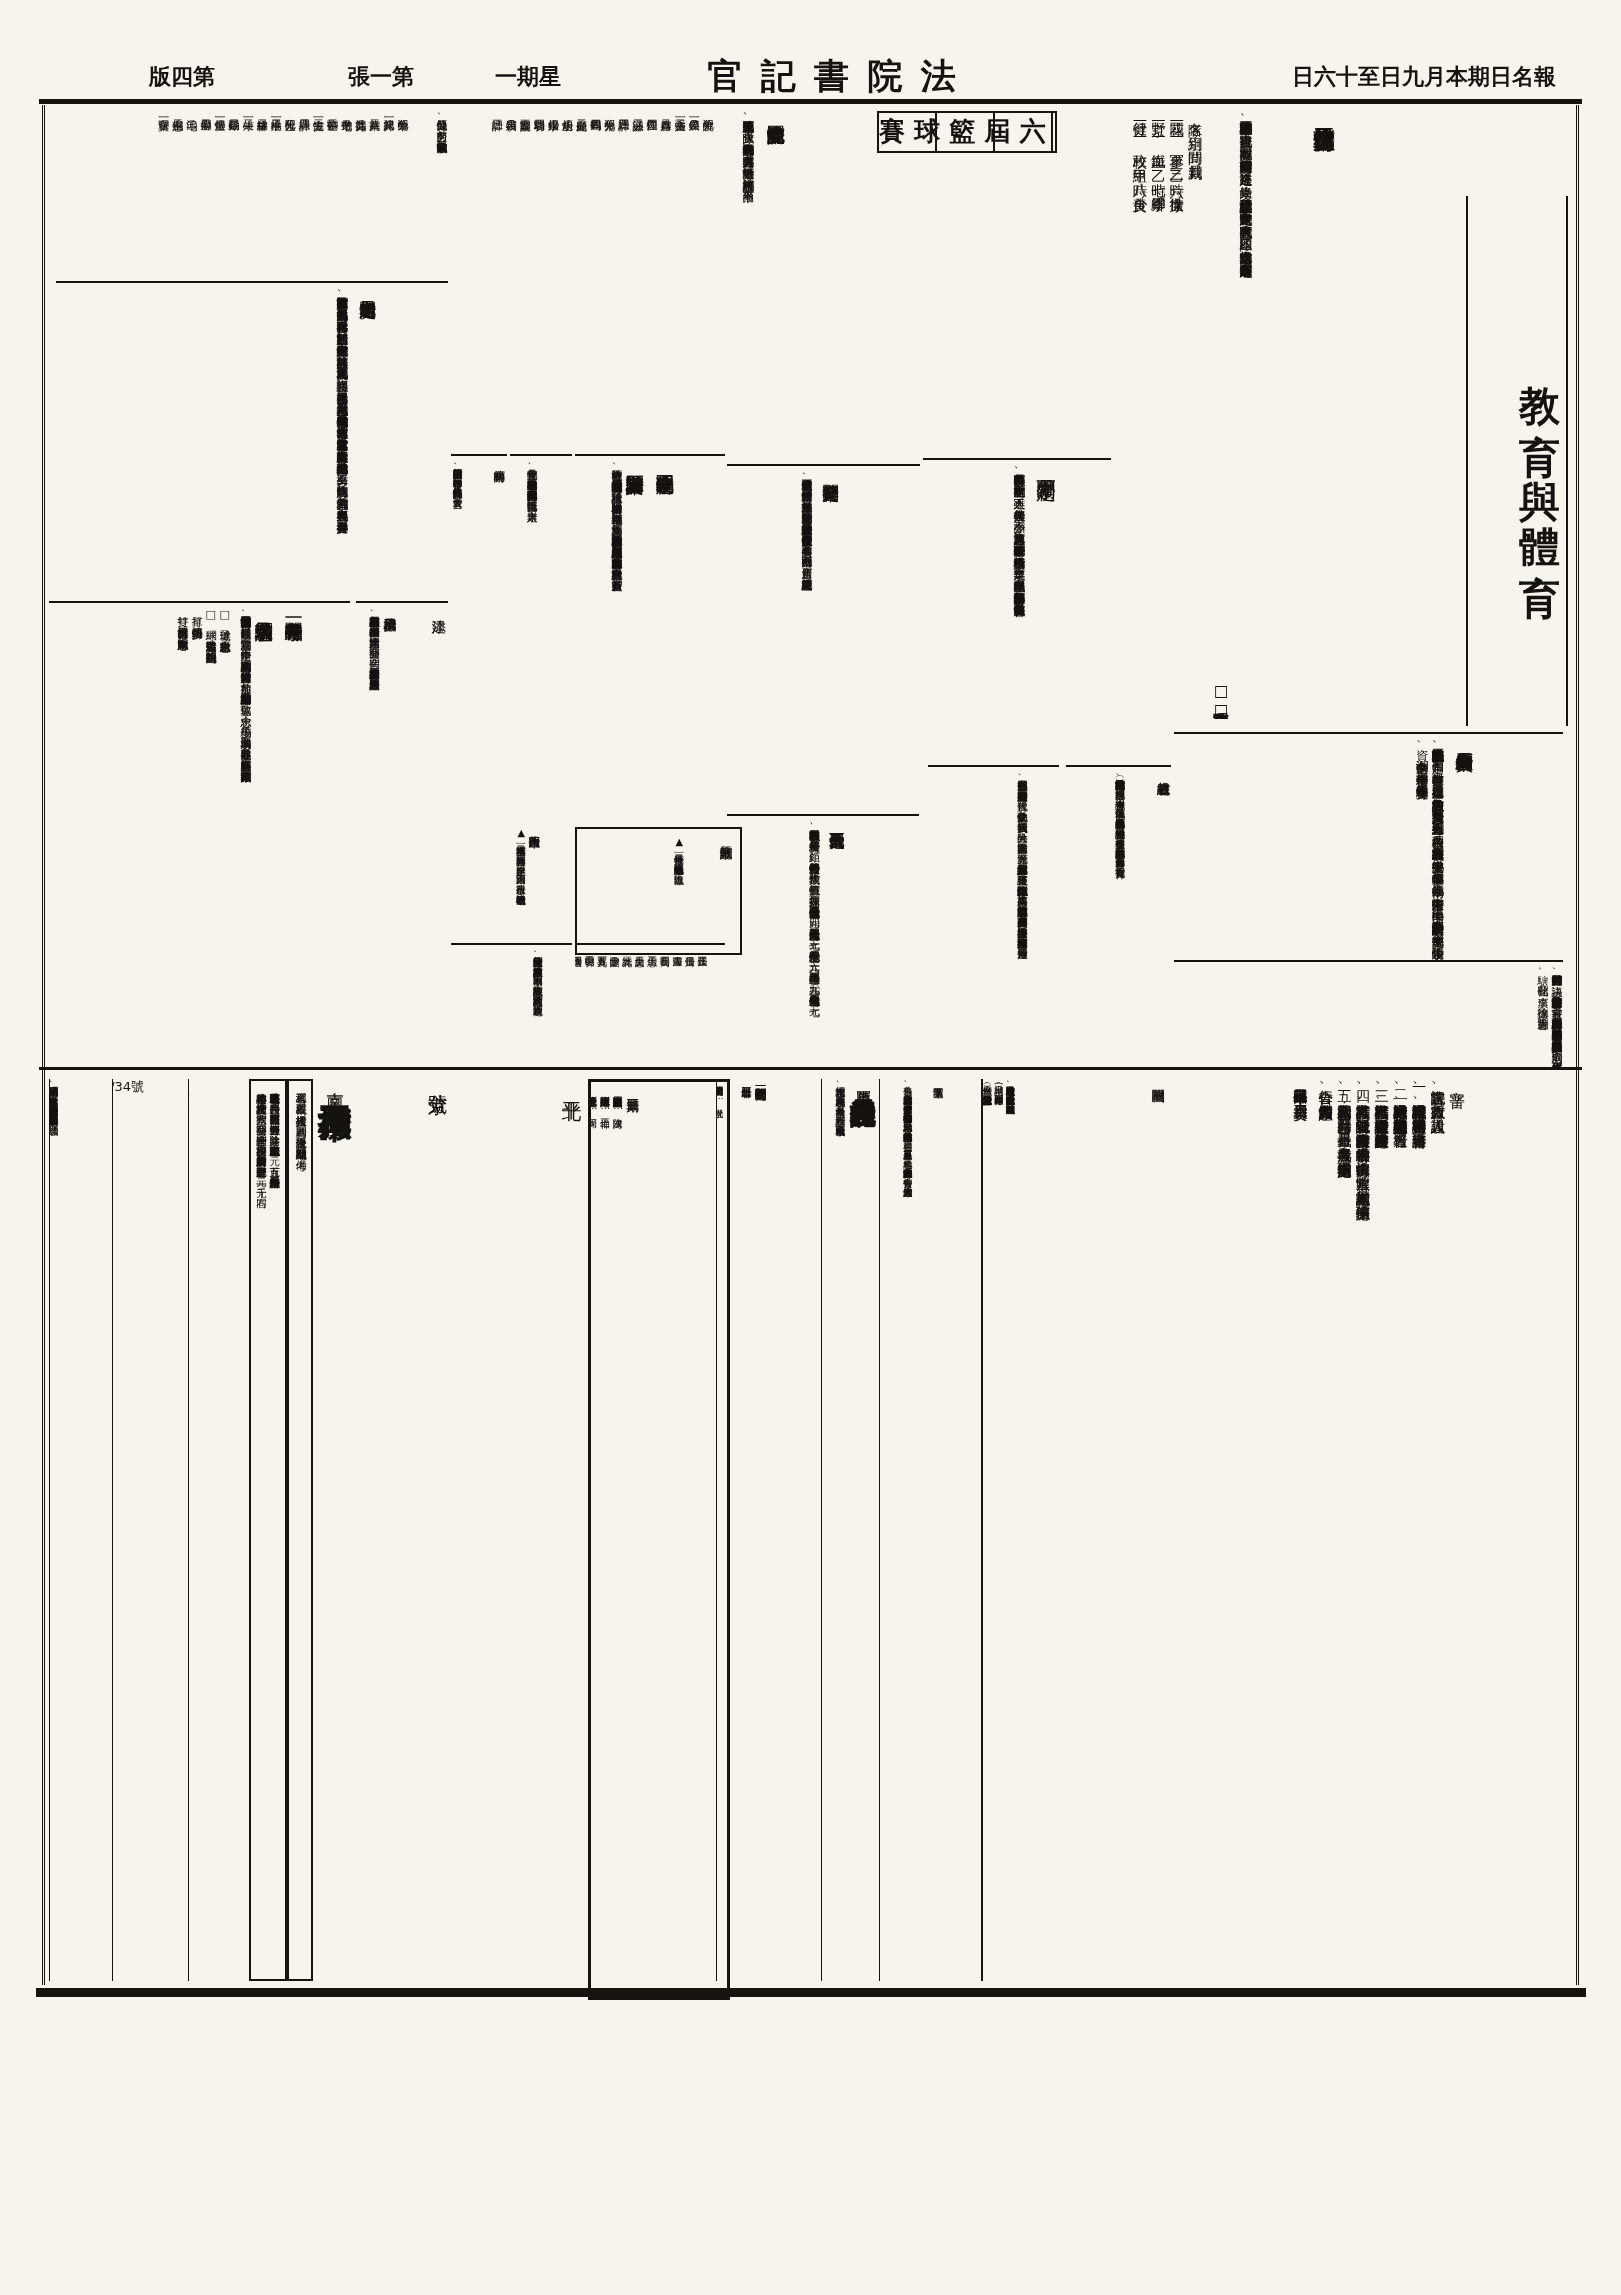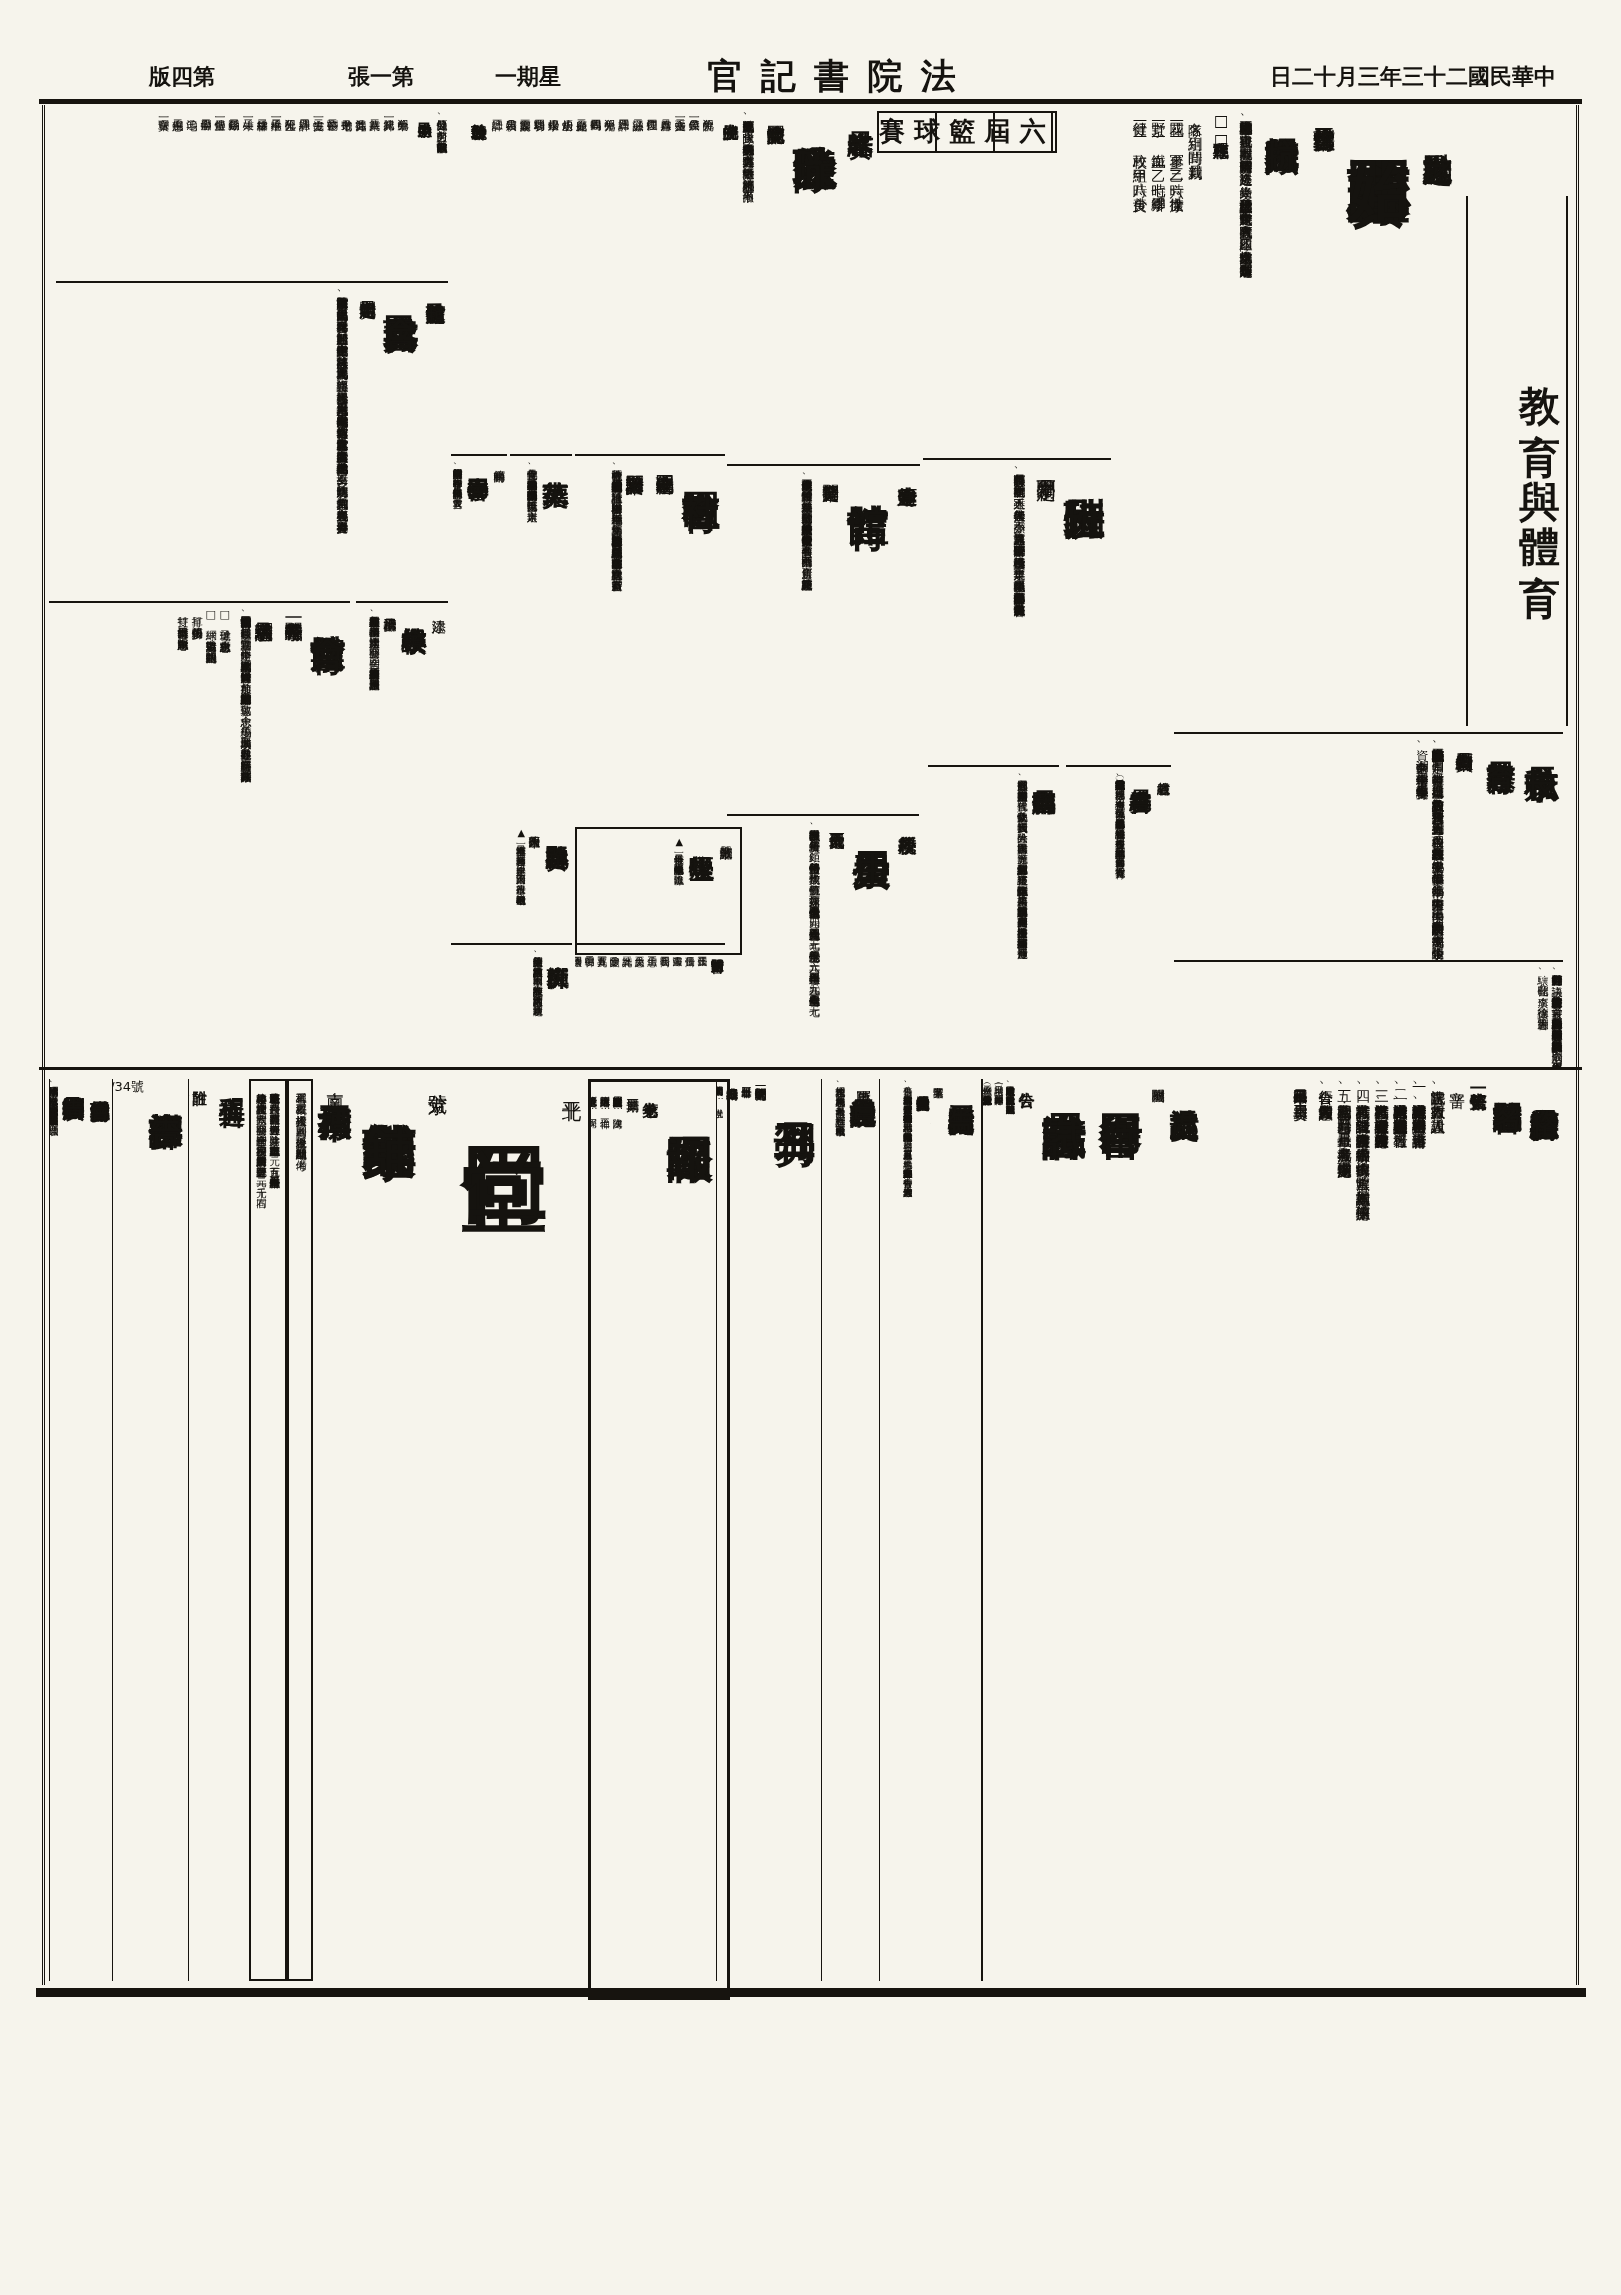--- a/index.html
+++ b/index.html
@@ -2,41 +2,41 @@
 <html style="font-size:10.5px"><head>
 <meta charset="utf-8">
 <style>
   html,body{margin:0;padding:0;background:#d8d4c8;}
   #paper{position:relative;width:1621px;height:2295px;background:#f6f4ec;color:#15130f;
          font-family:"DejaVu Sans",sans-serif;overflow:hidden;}
   .blk{position:absolute;writing-mode:vertical-rl;text-orientation:upright;overflow:hidden;line-height:1.28;}
   .hz{writing-mode:horizontal-tb;text-orientation:mixed;}
   .rtl{direction:rtl;unicode-bidi:bidi-override;}
   .pre{white-space:pre-line;}
-  .b{font-weight:bold;}
+  .b{font-weight:bold;text-align:right;}
   .rule{position:absolute;background:#17140f;}
   .col{display:block;}
   .mL{margin-left:6.5px;}.s14{font-size:9.2px}.s15{font-size:9.8px}.s16{font-size:10.5px}
   .s17{font-size:11px}.s18{font-size:11.8px}.s19{font-size:12.4px}.s20{font-size:13px}
   .s22{font-size:14.4px}.s24{font-size:15.7px}.s26{font-size:17px}.s28{font-size:18.3px}
   .s30{font-size:19.6px}.s34{font-size:22px}.s36{font-size:23.5px}.s40{font-size:26px}
   .s44{font-size:29px}.s52{font-size:34px}.s54{font-size:35px}
   .s58{font-size:38px}.s62{font-size:41px}.s64{font-size:42px}.s68{font-size:44px}
   .s72{font-size:47px}.s96{font-size:63px}.s120{font-size:78px}
   .edge{position:absolute;top:105px;height:1880px;width:0;}
   .boxline{border:2px solid #17140f;}
   .framed{border:3.3px solid #17140f;}
   .padded{padding:6.5px;}
 </style>
 </head>
 <body>
 
 <div id="paper">
 
-  <div class="blk hz rtl b s34" style="left:1138px;top:63px;width:418px;height:34px;">中華民國二十三年三月十二日</div>
+  <div class="blk hz rtl b s34" style="left:1138px;top:63px;width:418px;height:34px;">報名日期本月九日至十六日</div>
   <div class="blk hz rtl b s54" style="left:693px;top:54px;width:281px;height:43px;letter-spacing:18.3px;">法院書記官</div>
   <div class="blk hz rtl b s34" style="left:450px;top:63px;width:111px;height:34px;">星期一</div>
   <div class="blk hz rtl b s34" style="left:296px;top:63px;width:118px;height:34px;">第一張</div>
   <div class="blk hz rtl b s34" style="left:97px;top:63px;width:118px;height:34px;">第四版</div>
 
   <div class="rule" style="left:39px;top:99px;width:1543px;height:4.6px;"></div>
   <div class="rule" style="left:39px;top:1067px;width:1543px;height:3.3px;"></div>
   <div class="rule" style="left:36px;top:1988px;width:1550px;height:9.2px;"></div>
   <div class="edge" style="left:42px;border-left:3.3px double #17140f;"></div>
   <div class="edge" style="left:1576px;border-left:3.3px double #17140f;"></div>

